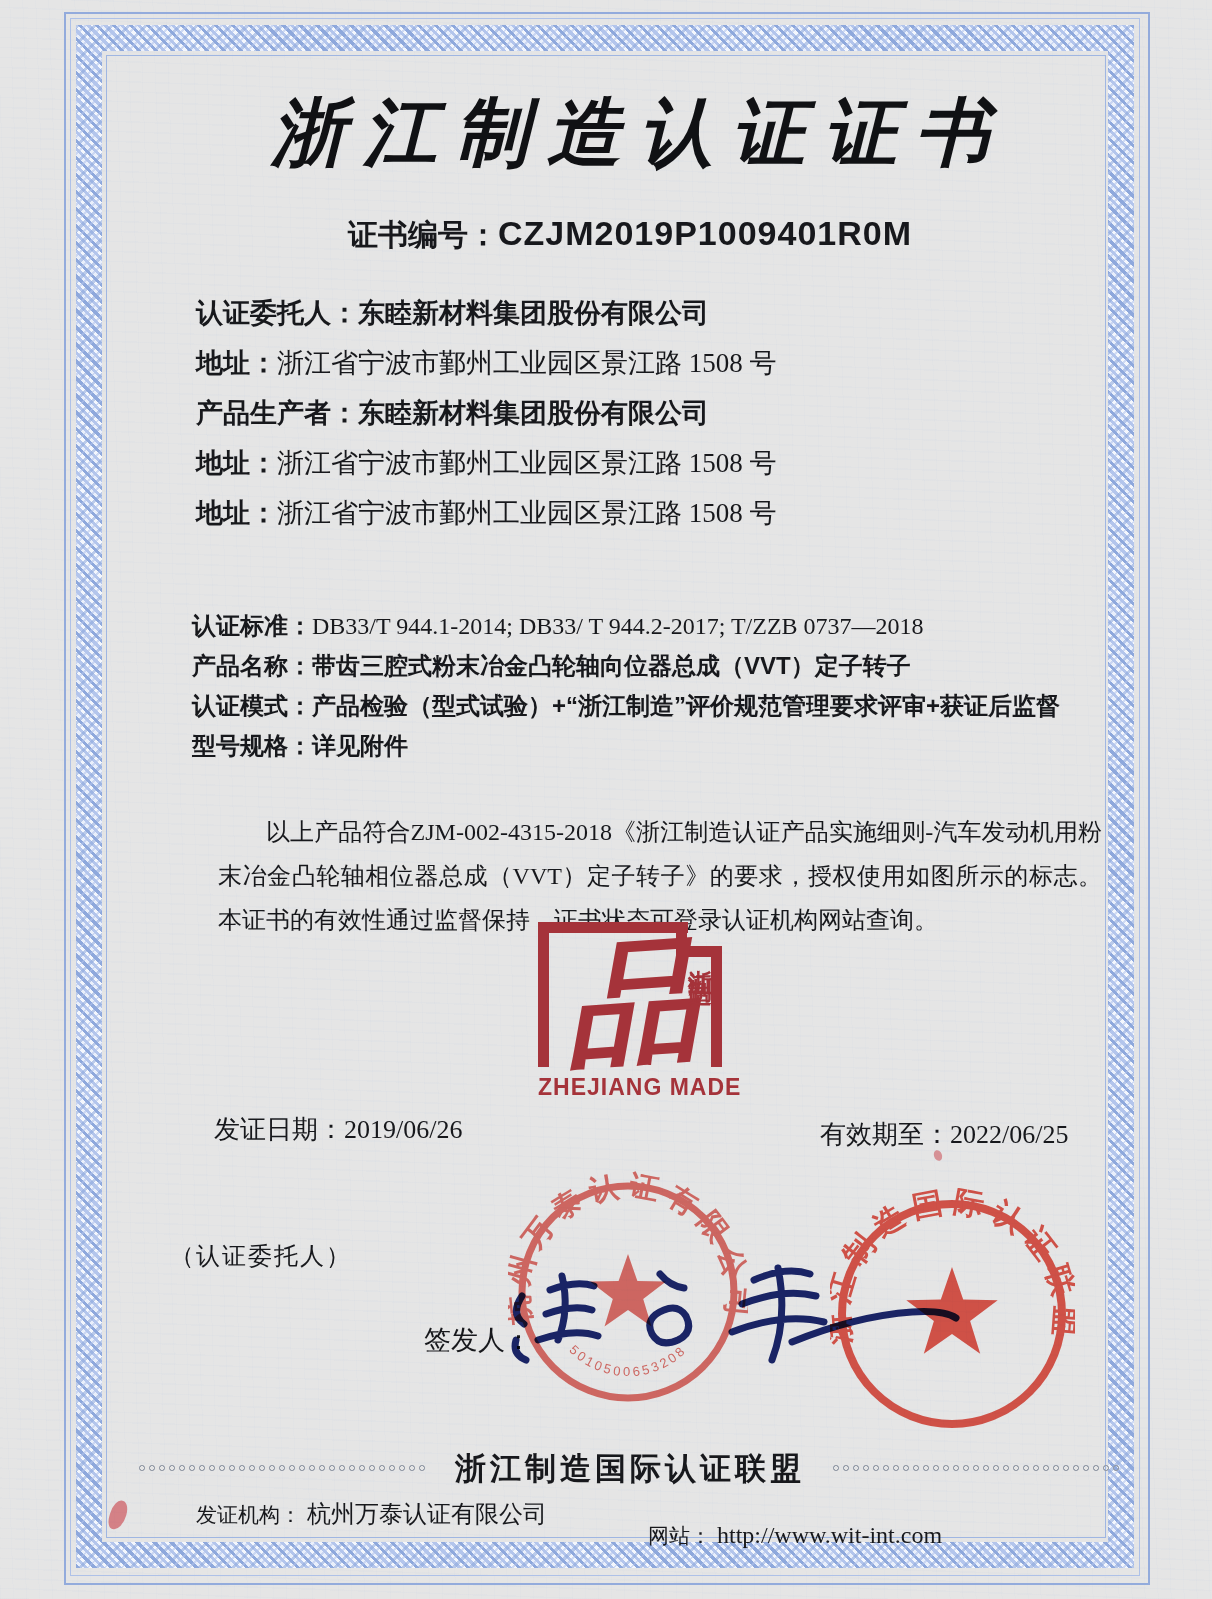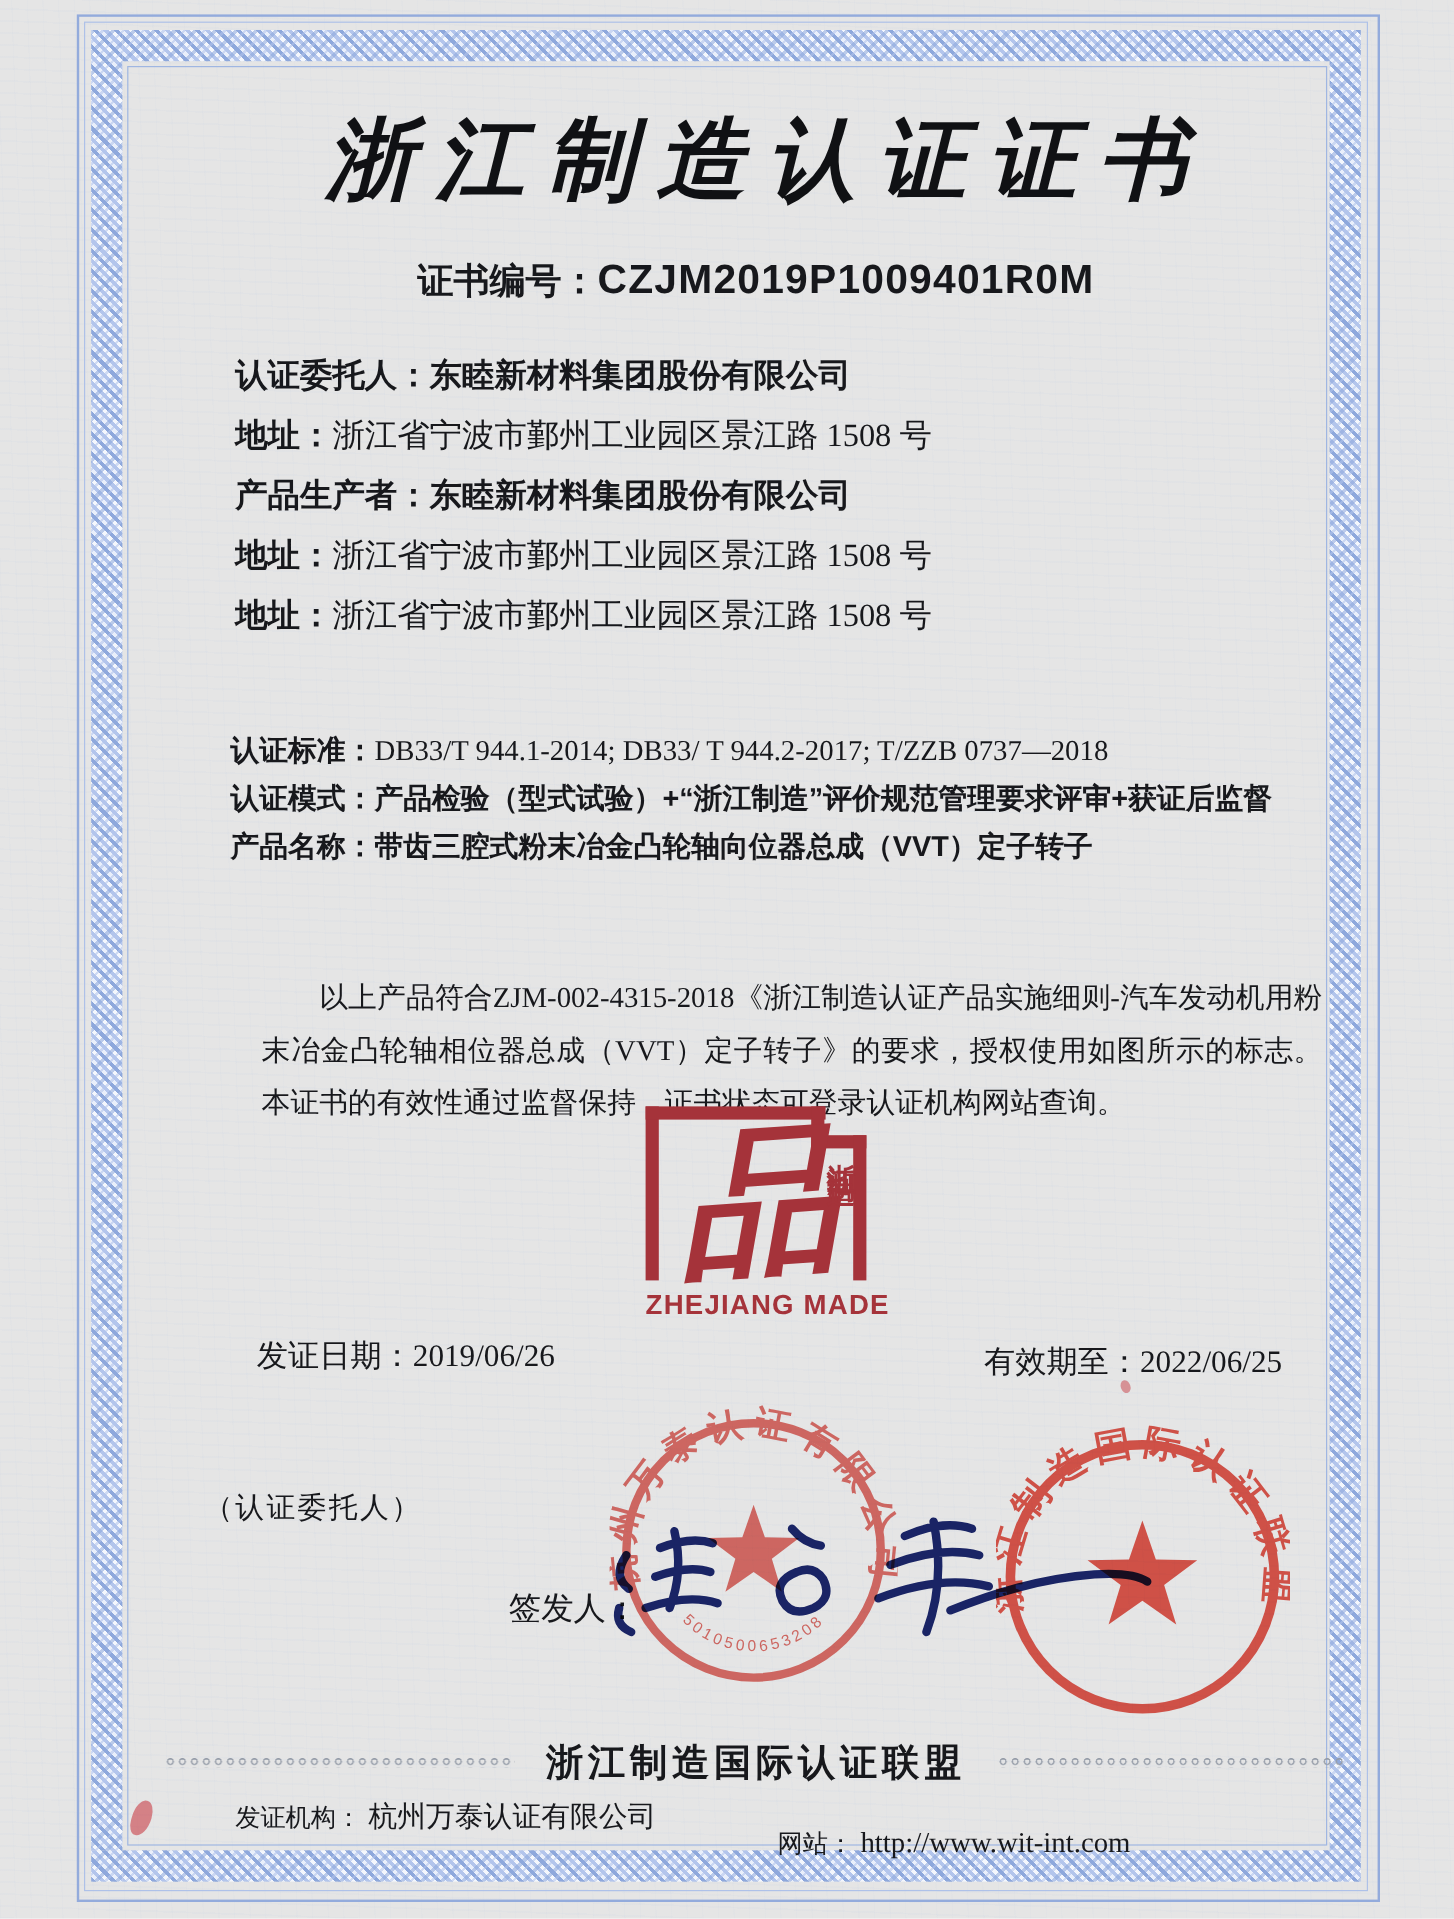--- a/index.html
+++ b/index.html
@@ -129,24 +129,27 @@
     <div class="row">
       <span class="lab-serif">地址：</span><span class="v-reg">浙江省宁波市鄞州工业园区景江路 1508 号</span>
     </div>
   </div>
 
   <div class="abs details">
     <div class="row">
       <span class="lab-sans">认证标准：</span><span class="v-reg">DB33/T 944.1-2014; DB33/ T 944.2-2017; T/ZZB 0737—2018</span>
     </div>
     <div class="row">
+      <span class="lab-sans">产品名称：</span><span class="v-bold">带齿三腔式粉末冶金凸轮轴向位器总成（VVT）定子转子</span>
+    </div>
+    <div class="row">
       <span class="lab-sans">认证模式：</span><span class="v-bold">产品检验（型式试验）+“浙江制造”评价规范管理要求评审+获证后监督</span>
     </div>
     <div class="row">
-      <span class="lab-sans">产品名称：</span><span class="v-bold">带齿三腔式粉末冶金凸轮轴向位器总成（VVT）定子转子</span>
+      <span class="lab-sans">型号规格：</span><span class="v-bold">详见附件</span>
     </div>
   </div>
 
   <div class="abs statement">以上产品符合ZJM-002-4315-2018《浙江制造认证产品实施细则-汽车发动机用粉末冶金凸轮轴相位器总成（VVT）定子转子》的要求，授权使用如图所示的标志。本证书的有效性通过监督保持，证书状态可登录认证机构网站查询。</div>
 
   <div class="abs logo">
     <div class="lbox">
       <div class="bar b-left"></div>
       <div class="bar b-top"></div>
       <div class="bar b-conn"></div>

